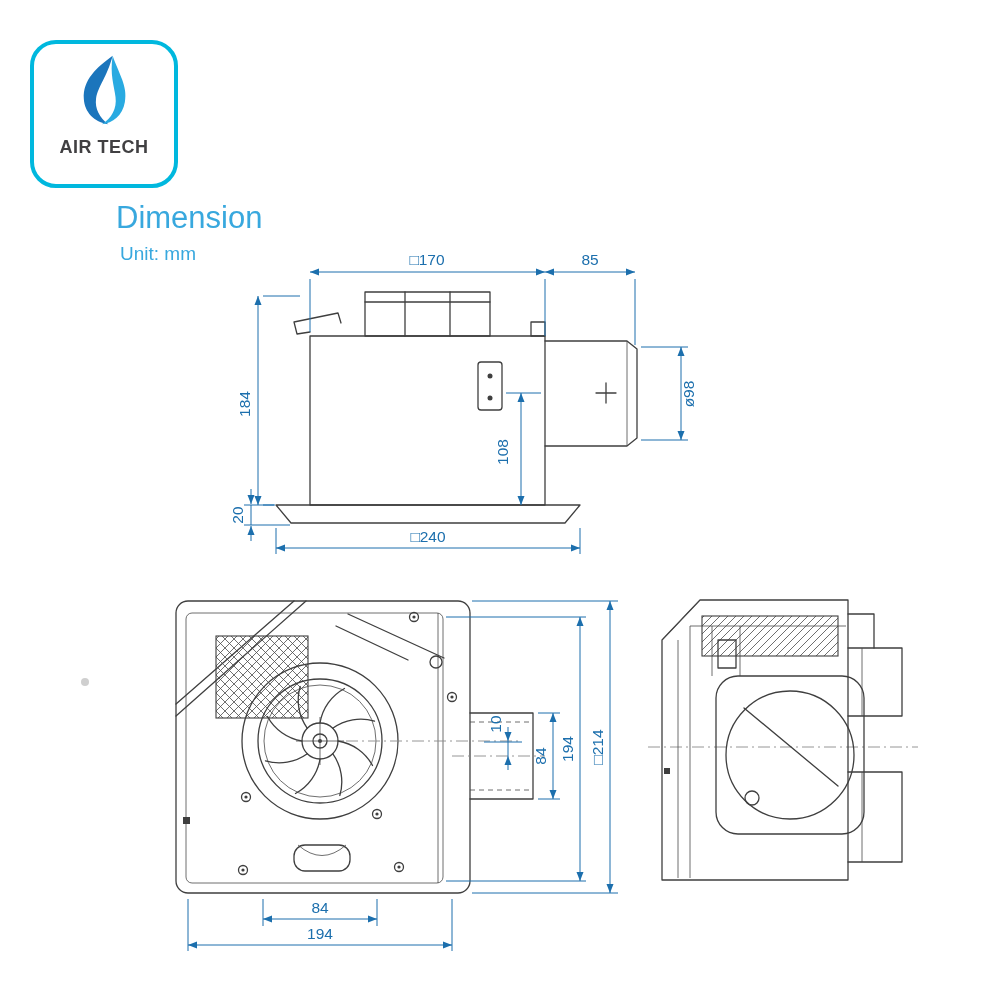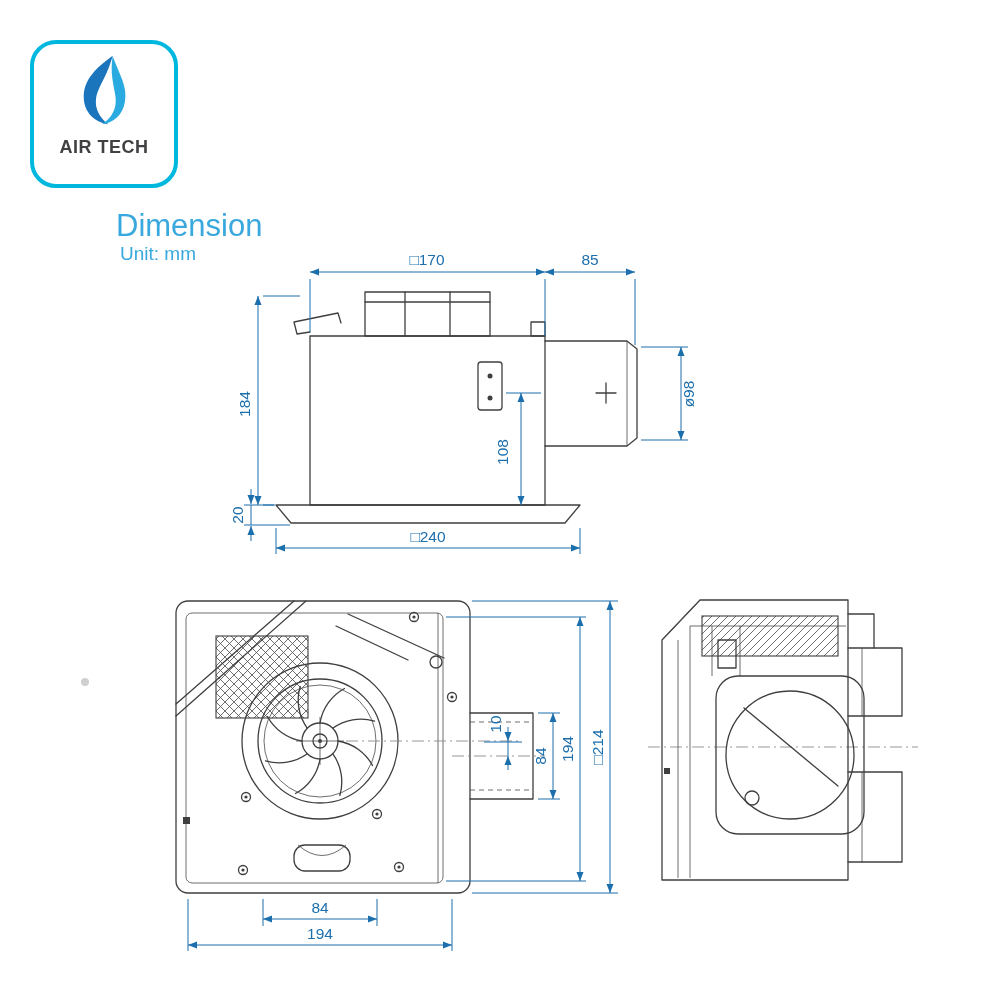--- a/index.html
+++ b/index.html
@@ -5,21 +5,21 @@
   html,body{margin:0;padding:0;background:#fff;}
   body{width:1000px;height:1000px;overflow:hidden;font-family:"Liberation Sans",sans-serif;}
   .page{position:relative;width:996px;height:1000px;background:#ffffff;}
 
   .logo{position:absolute;left:30px;top:40px;width:140px;height:140px;
         border:4px solid #00b8de;border-radius:26px;background:#fff;
         display:flex;flex-direction:column;align-items:center;justify-content:flex-start;}
   .logo-flame{margin-top:8px;}
   .logo-text{font-weight:bold;font-size:18px;letter-spacing:.5px;color:#414042;margin-top:1px;white-space:nowrap;}
 
-  .title{position:absolute;left:116px;top:208px;font-size:31px;color:#38a8de;}
+  .title{position:absolute;left:116px;top:200px;font-size:31px;color:#38a8de;}
   .subtitle{position:absolute;left:120px;top:243px;font-size:19px;color:#38a8de;}
 
   svg.drawing{position:absolute;left:0;top:0;}
   .dl{stroke:#3f3f3f;fill:none;stroke-width:1.3;stroke-linejoin:round;stroke-linecap:round;}
   .dlt{stroke:#4a4a4a;fill:none;stroke-width:.8;}
   .dash{stroke-dasharray:5 4;}
   .fillc{fill:#3f3f3f;stroke:none;}
   .dim{stroke:#1c6fad;fill:none;stroke-width:1;}
   .dimtxt{fill:#1c6fad;font-size:15.5px;font-family:"Liberation Sans",sans-serif;}
   .cl{stroke:#8a8a8a;fill:none;stroke-width:.9;stroke-dasharray:12 4 2 4;}

